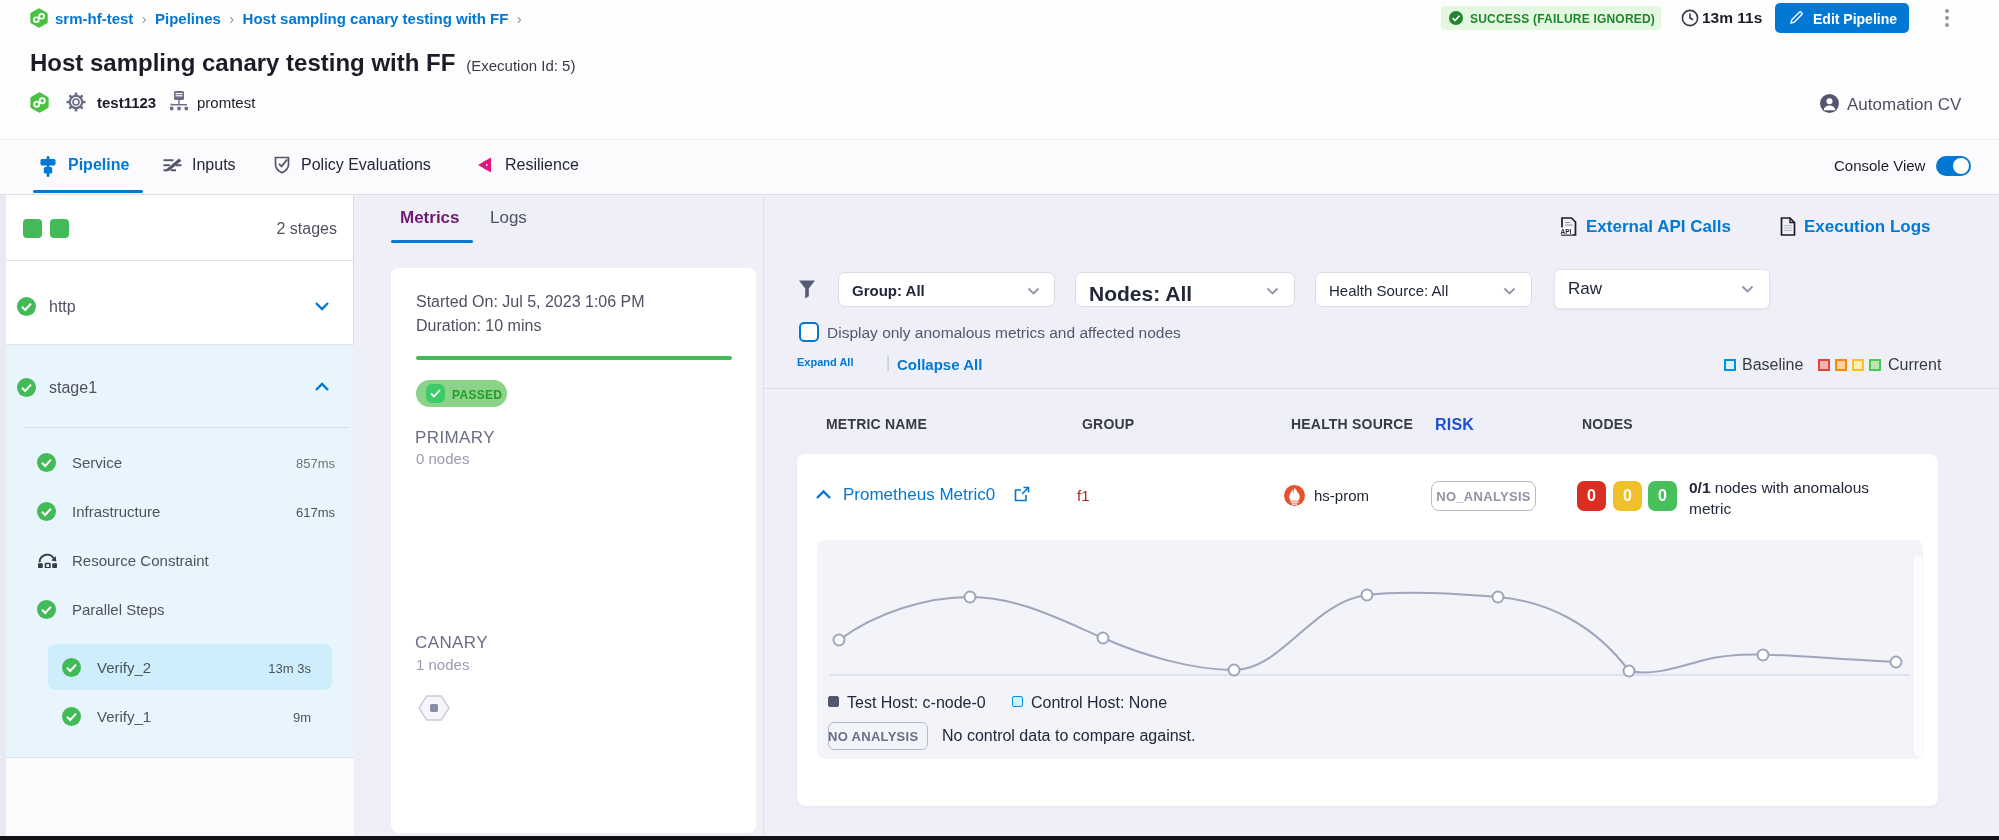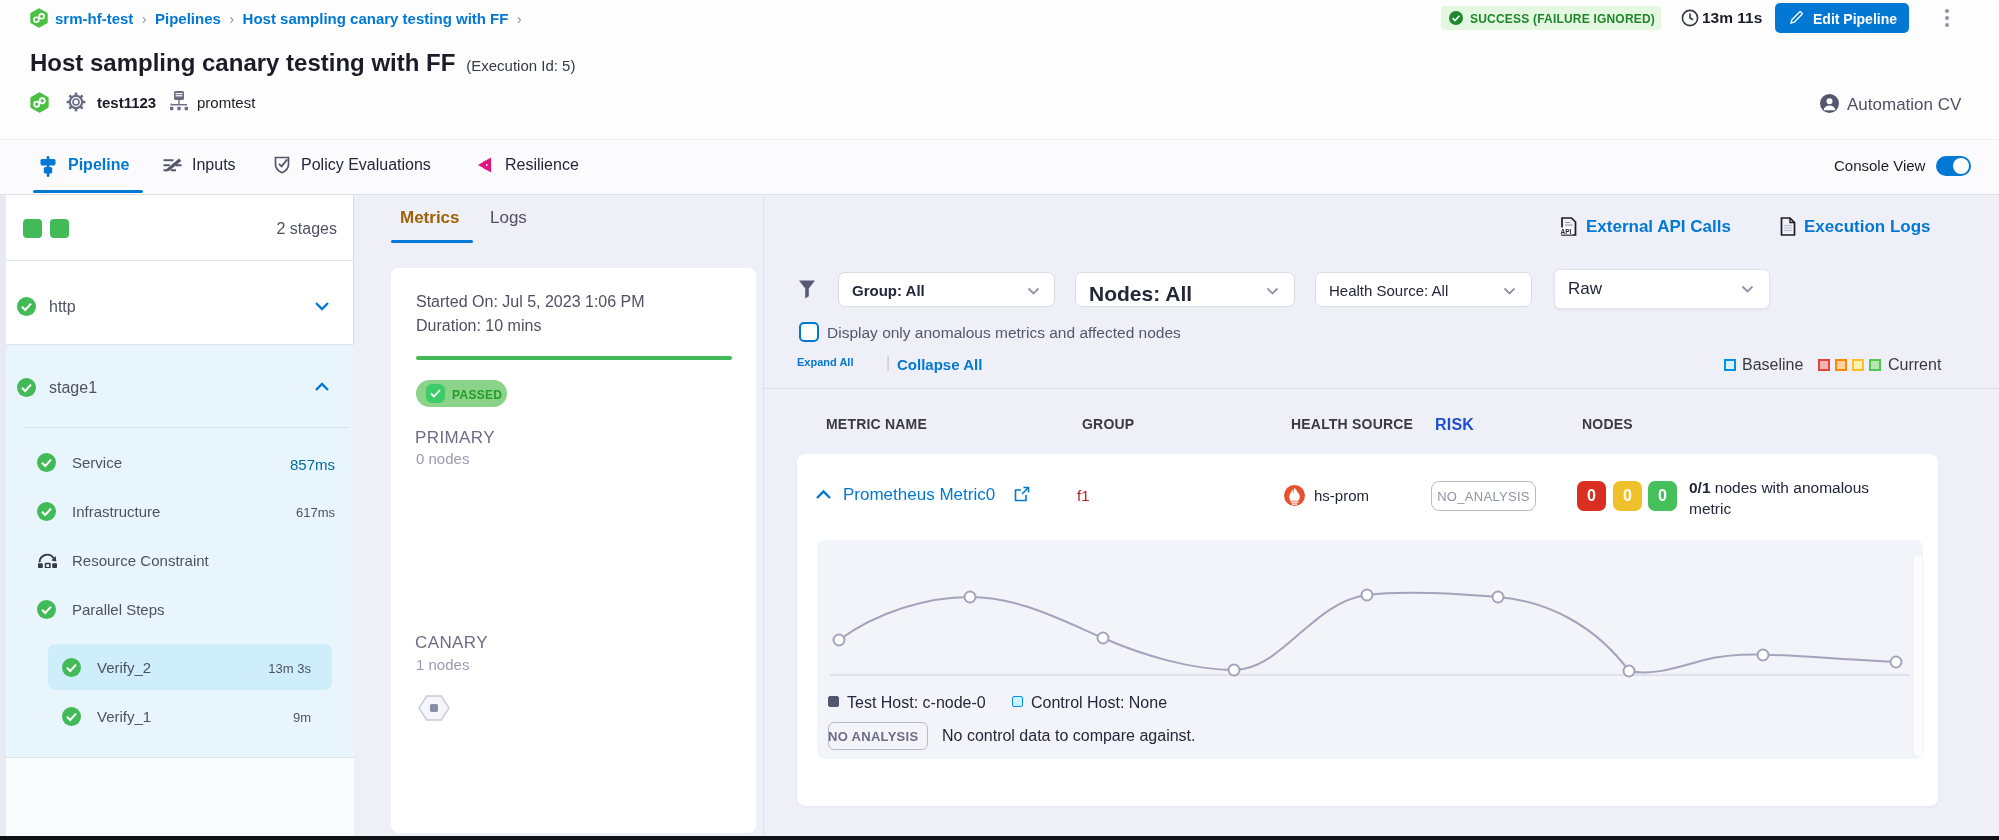--- a/index.html
+++ b/index.html
@@ -157,21 +157,21 @@
 <svg class="abs" style="left:314px;top:382px;" width="16" height="10" viewBox="0 0 16 10" fill="none" stroke="#0278d5" stroke-width="2.4">
   <path d="M2 8 L8 2 L14 8"></path>
 </svg>
 <div class="abs" style="left:24px;top:427px;width:325px;height:1px;background:#d4e2e9;"></div>
 
 <svg class="abs" style="left:37px;top:453px;" width="19" height="19" viewBox="0 0 19 19">
   <circle cx="9.5" cy="9.5" r="9.5" fill="#42ba57"></circle>
   <path d="M5 9.8 L8.2 13 L14 6.6" stroke="#fff" stroke-width="2" fill="none"></path>
 </svg>
 <div class="abs" style="left:72px;top:454px;font-size:15px;color:#4f5162;">Service</div>
-<div class="abs" style="left:235px;top:456px;width:100px;text-align:right;font-size:15px;color:#0369a1;">857ms</div>
+<div class="abs" style="left:235px;top:456px;width:100px;text-align:right;font-size:13px;color:#737373;">857ms</div>
 
 <svg class="abs" style="left:37px;top:502px;" width="19" height="19" viewBox="0 0 19 19">
   <circle cx="9.5" cy="9.5" r="9.5" fill="#42ba57"></circle>
   <path d="M5 9.8 L8.2 13 L14 6.6" stroke="#fff" stroke-width="2" fill="none"></path>
 </svg>
 <div class="abs" style="left:72px;top:503px;font-size:15px;color:#4f5162;">Infrastructure</div>
 <div class="abs" style="left:235px;top:505px;width:100px;text-align:right;font-size:13px;color:#4f5162;">617ms</div>
 
 <svg class="abs" style="left:37px;top:550px;" width="21" height="18" viewBox="0 0 21 18">
   <path d="M2.6 12.2 A 7.6 7.6 0 0 1 16.6 8.2" stroke="#383946" stroke-width="1.9" fill="none"></path>
@@ -198,21 +198,21 @@
 
 <svg class="abs" style="left:62px;top:707px;" width="19" height="19" viewBox="0 0 19 19">
   <circle cx="9.5" cy="9.5" r="9.5" fill="#42ba57"></circle>
   <path d="M5 9.8 L8.2 13 L14 6.6" stroke="#fff" stroke-width="2" fill="none"></path>
 </svg>
 <div class="abs" style="left:97px;top:708px;font-size:15px;color:#4f5162;">Verify_1</div>
 <div class="abs" style="left:211px;top:710px;width:100px;text-align:right;font-size:13px;color:#4f5162;">9m</div>
 
 <div class="abs" style="left:6px;top:757px;width:348px;height:83px;background:#fafbfd;border-top:1px solid #e3e4eb;"></div>
 
-<div class="abs" style="left:400px;top:208px;font-size:17px;font-weight:700;color:#a16207;">Metrics</div>
+<div class="abs" style="left:400px;top:208px;font-size:17px;font-weight:700;color:#701a75;">Metrics</div>
 <div class="abs" style="left:490px;top:208px;font-size:17px;color:#4f5162;">Logs</div>
 <div class="abs" style="left:391px;top:240px;width:82px;height:3px;background:#0278d5;border-radius:2px;"></div>
 
 <div class="abs" style="left:391px;top:268px;width:365px;height:565px;background:#fff;border-radius:8px;"></div>
 <div class="abs" style="left:416px;top:293px;font-size:16px;color:#4f5162;">Started On: Jul 5, 2023 1:06 PM</div>
 <div class="abs" style="left:416px;top:317px;font-size:16px;color:#4f5162;">Duration: 10 mins</div>
 <div class="abs" style="left:416px;top:356px;width:316px;height:4px;background:#42ba57;border-radius:2px;"></div>
 
 <div class="abs" style="left:416px;top:380px;width:91px;height:27px;background:#8bd389;border-radius:14px;"></div>
 <div class="abs" style="left:426px;top:384px;width:19px;height:19px;background:#3ccb66;border-radius:6px;"></div>
@@ -306,21 +306,21 @@
   <path d="M14.5 1.5 L8 8"></path>
 </svg>
 <div class="abs" style="left:1077px;top:487px;font-size:15px;color:#b91c1c;">f1</div>
 <svg class="abs" style="left:1284px;top:485px;" width="21" height="21" viewBox="0 0 64 64">
   <circle cx="32" cy="32" r="32" fill="#e6522c"></circle>
   <path fill="#fff" d="M32 8 c3 6 10 9 10 17 c0 4-2 6-2 6 s3-2 3-8 c4 5 5 10 5 13 c0 6-4 12-4 12 h-24 s-4-6-4-12 c0-7 5-12 7-17 c1.5-4 1-7 1-7 s3 3 3 9 c0 4 2 6 2 6 s-1-4 0-9 c1-5 3-7 3-10 z"></path>
   <path fill="#fff" d="M20 50 h24 v4 h-24 z M24 56 h16 v4 h-16 z"></path>
 </svg>
 <div class="abs" style="left:1314px;top:487px;font-size:15px;color:#22273a;">hs-prom</div>
 <div class="abs" style="left:1431px;top:481px;width:105px;height:30px;border:1px solid #b9bac7;border-radius:8px;background:#fff;"></div>
-<div class="abs" style="left:1431px;top:489px;width:105px;text-align:center;font-size:13px;font-weight:400;color:#9293a5;letter-spacing:0.3px;">NO_ANALYSIS</div>
+<div class="abs" style="left:1431px;top:489px;width:105px;text-align:center;font-size:13px;font-weight:700;color:#9293a5;letter-spacing:0.3px;">NO_ANALYSIS</div>
 <div class="abs" style="left:1577px;top:481px;width:29px;height:30px;background:#d92e21;border-radius:7px;text-align:center;font-size:16px;font-weight:700;color:#fff;line-height:30px;">0</div>
 <div class="abs" style="left:1613px;top:481px;width:29px;height:30px;background:#f0c02a;border-radius:7px;text-align:center;font-size:16px;font-weight:700;color:#fff;line-height:30px;">0</div>
 <div class="abs" style="left:1648px;top:481px;width:29px;height:30px;background:#46c05b;border-radius:7px;text-align:center;font-size:16px;font-weight:700;color:#fff;line-height:30px;">0</div>
 <div class="abs" style="left:1689px;top:477px;width:200px;font-size:15.5px;color:#22273a;line-height:21px;"><b>0/1</b> nodes with anomalous metric</div>
 
 <div class="abs" style="left:817px;top:540px;width:1106px;height:219px;background:#f3f4f9;border-radius:8px;"></div>
 <svg class="abs" style="left:817px;top:540px;" width="1106" height="219" viewBox="0 0 1106 219">
   <path d="M13 135 L1093 135" stroke="#d9dbe7" stroke-width="1.5" fill="none"></path>
   <path d="M22 100 C 60 72, 110 57, 153 57 C 200 57, 240 78, 286 98 C 325 115, 375 130, 417 130 C 465 130, 495 62, 550 55 C 590 50, 645 54, 681 57 C 730 61, 778 85, 812 131 C 835 136, 858 128, 887 120 C 918 112, 952 114, 1012 118 C 1040 120, 1060 121, 1079 122" stroke="#a2a4bc" stroke-width="2" fill="none"></path>
   <g fill="#fff" stroke="#a2a4bc" stroke-width="2">

